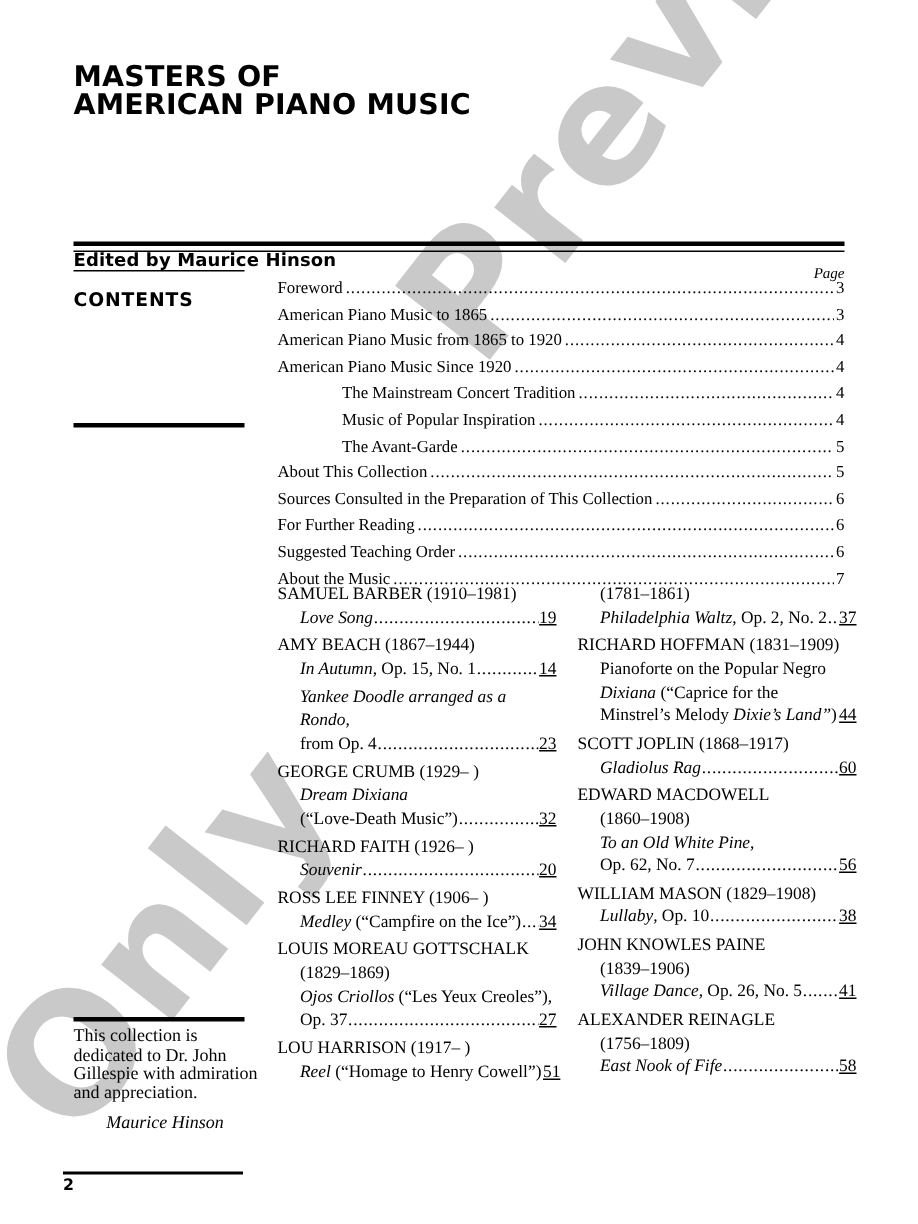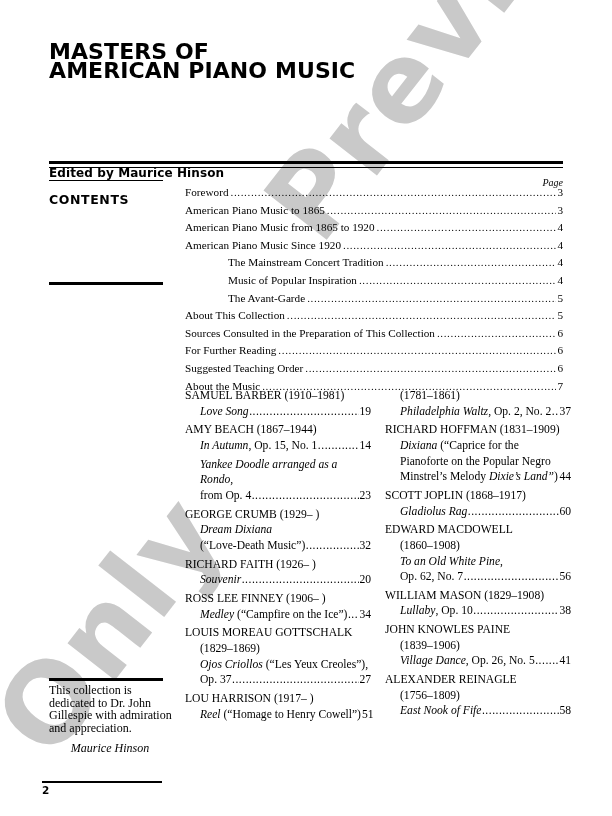--- a/index.html
+++ b/index.html
@@ -55,21 +55,21 @@
     width: 612px; height: 816px;
     z-index: 10;
   }
 
   .title-block {
     position: absolute;
     left: 49px;
     top: 42px;
     font-family: "DejaVu Sans", sans-serif;
     font-weight: 700;
-    font-size: 22px;
+    font-size: 19px;
     line-height: 19px;
     letter-spacing: 0.1px;
     color: #000;
   }
   .editor-line {
     position: absolute;
     left: 49px;
     top: 130px;
     font-family: "DejaVu Sans", sans-serif;
     font-weight: 700;
@@ -172,21 +172,21 @@
   .work-row .w-dots {
     flex: 1 1 auto;
     overflow: hidden;
     white-space: nowrap;
     letter-spacing: 0.5px;
     margin: 0 0.5px;
   }
   .work-row .w-dots::after {
     content: "........................................................................................................";
   }
-  .work-row .w-pg { flex: 0 0 auto; }
+  .work-row .w-pg { flex: 0 0 auto; text-decoration: underline; }
   .work-cont {
     padding-left: 15px;
     line-height: 15.6px;
   }
   i { font-style: italic; }
 
   
   .rule-dedication {
     position: absolute;
     left: 49px;
@@ -394,22 +394,22 @@
           <div class="entry">
             <div class="dates-line">(1781–1861)</div>
             <div class="work-row">
               <span class="w-label"><i>Philadelphia Waltz</i>, Op. 2, No. 2 </span>
               <span class="w-dots"></span>
               <span class="w-pg">37</span>
             </div>
           </div>
           <div class="entry">
             <div class="composer">RICHARD HOFFMAN (1831–1909)</div>
+            <div class="work-cont">Pianoforte on the Popular Negro</div>
             <div class="work-cont"><i>Dixiana</i> (“Caprice for the</div>
-            <div class="work-cont">Pianoforte on the Popular Negro</div>
             <div class="work-row">
               <span class="w-label">Minstrel’s Melody <i>Dixie’s Land”</i>) </span>
               <span class="w-dots"></span>
               <span class="w-pg">44</span>
             </div>
           </div>
           <div class="entry">
             <div class="composer">SCOTT JOPLIN (1868–1917)</div>
             <div class="work-row">
               <span class="w-label"><i>Gladiolus Rag</i></span>

